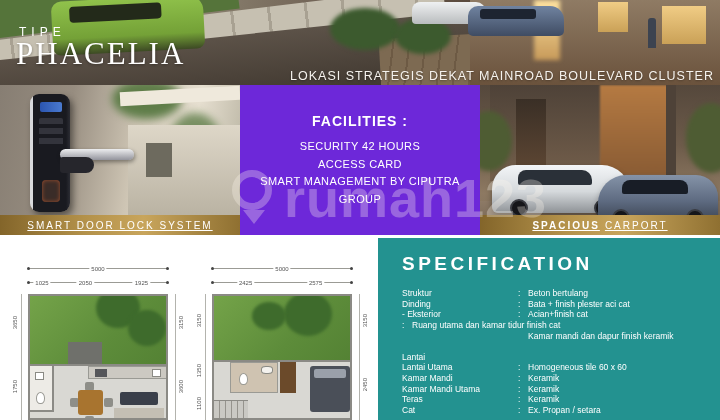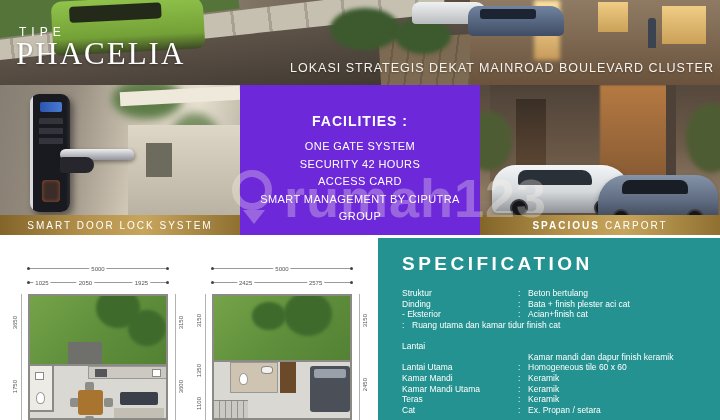--- a/index.html
+++ b/index.html
@@ -29,21 +29,21 @@
     background:linear-gradient(180deg,#90c24b 0%,#74a137 70%,#3d4a24 100%); border-radius:10px 16px 8px 8px; }
   .bn-greencar-win { position:absolute; left:18px; top:6px; width:92px; height:16px; background:#232a1a; border-radius:4px; }
   .bn-whitecar { position:absolute; left:412px; top:2px; width:74px; height:22px; background:linear-gradient(180deg,#eff1f2,#b9bcbe); border-radius:8px 10px 4px 4px; }
   .bn-bluecar { position:absolute; left:468px; top:6px; width:96px; height:30px; background:linear-gradient(180deg,#7083a0,#3f4c63); border-radius:10px 14px 5px 5px; }
   .bn-bluecar-win { position:absolute; left:12px; top:3px; width:56px; height:10px; background:#1d2431; border-radius:3px; }
   .bn-person { position:absolute; left:648px; top:18px; width:8px; height:30px; background:#3c4350; border-radius:3px 3px 0 0; }
 
   .bn-tipe { position:absolute; left:19px; top:25px; color:#fff; font-size:12px; letter-spacing:5px; z-index:3; }
   .bn-title { position:absolute; left:16px; top:36px; color:#fff; font-family:"Liberation Serif", serif;
     font-size:31px; letter-spacing:2px; z-index:3; text-shadow:0 1px 3px rgba(0,0,0,.35); }
-  .bn-tagline { position:absolute; left:290px; top:61px; width:424px; text-align:center; color:#f6f3ee;
+  .bn-tagline { position:absolute; left:290px; top:69px; width:424px; text-align:center; color:#f6f3ee;
     font-size:12.5px; letter-spacing:1px; z-index:3; text-shadow:0 1px 2px rgba(0,0,0,.3); }
 
   
   .panel { position:absolute; top:85px; width:240px; height:150px; overflow:hidden; }
 
   .lock-panel { left:0; background:linear-gradient(100deg,#877e73 0%,#978d80 28%,#cec5b4 55%,#e6dfd0 76%,#b4af9d 100%); }
   .lk-palm { position:absolute; border-radius:50%; background:#5f7d49; filter:blur(4px); }
   .lk-p1 { left:112px; top:-6px; width:70px; height:40px; }
   .lk-p2 { left:168px; top:28px; width:54px; height:64px; opacity:.8; }
   .lk-roof { position:absolute; left:120px; top:4px; width:120px; height:14px; background:#efe9dc; transform:rotate(-3deg); }
@@ -75,21 +75,21 @@
   .cp-car-white { position:absolute; left:12px; top:80px; width:138px; height:48px; border-radius:24px 28px 6px 6px;
     background:linear-gradient(180deg,#f3f5f7 0%,#d5d9dc 55%,#8e9296 100%); box-shadow:0 4px 6px rgba(0,0,0,.35); }
   .cp-car-white .win { position:absolute; left:26px; top:5px; width:74px; height:15px; background:#2a3038; border-radius:8px 10px 2px 2px; }
   .cp-car-blue { position:absolute; left:118px; top:90px; width:120px; height:48px; border-radius:28px 22px 6px 6px;
     background:linear-gradient(180deg,#8593a8 0%,#5d6a80 55%,#39414f 100%); box-shadow:0 4px 6px rgba(0,0,0,.35); }
   .cp-car-blue .win { position:absolute; left:24px; top:5px; width:66px; height:14px; background:#181d26; border-radius:8px 8px 2px 2px; }
   .wheel { position:absolute; bottom:-4px; width:18px; height:18px; border-radius:50%; background:#15161a; border:2px solid #3a3c42; }
 
   .caption-bar { position:absolute; left:0; bottom:0; width:240px; height:20px; z-index:4;
     background:linear-gradient(90deg,#83652a 0%,#b3914a 35%,#c8a55c 60%,#8f7031 100%);
-    display:flex; align-items:center; justify-content:center; color:#fff; font-size:10px; letter-spacing:2px; }
+    display:flex; align-items:center; justify-content:center; color:#fff; font-size:10px; letter-spacing:2px;text-decoration:underline; }
   .cap-bold { font-weight:bold; margin-right:5px; }
 
   
   .watermark { position:absolute; left:232px; top:160px; width:482px; height:76px; z-index:5;
     display:flex; align-items:center; pointer-events:none; color:rgba(255,250,240,.30); }
   .wm-pin { position:relative; width:44px; height:56px; margin-right:8px; flex:none; }
   .wm-pin-head { position:absolute; left:0; top:0; width:40px; height:40px; border-radius:50%; border:7px solid rgba(255,250,240,.30); }
   .wm-pin-tail { position:absolute; left:11px; top:40px; width:0; height:0;
     border-left:11px solid transparent; border-right:11px solid transparent; border-top:14px solid rgba(255,250,240,.30); }
   .wm-text { font-size:54px; font-weight:bold; letter-spacing:1px; line-height:1; }
@@ -189,21 +189,20 @@
     </div>
     <div class="lock-handle"></div>
     <div class="lock-grip"></div>
     <div class="caption-bar">
       <span>SMART DOOR LOCK SYSTEM</span>
     </div>
   </section>
 
   <section class="panel facilities">
     <div class="fac-title">FACILITIES :</div>
-    <div class="fac-item">ONE GATE SYSTEM</div>
     <div class="fac-item">SECURITY 42 HOURS</div>
     <div class="fac-item">ACCESS CARD</div>
     <div class="fac-item">SMART MANAGEMENT BY CIPUTRA GROUP</div>
   </section>
 
   <section class="panel carport-panel">
     <div class="cp-wall"></div>
     <div class="cp-door"></div>
     <div class="cp-glow"></div>
     <div class="cp-pillar"></div>
@@ -322,30 +321,30 @@
     </div>
     <div class="spec-row">
       <span class="spec-label">- Eksterior</span>
       <span class="spec-colon">:</span>
       <span class="spec-value">Acian+finish cat</span>
     </div>
     <div class="spec-row">
       <span class="spec-colon">:</span>
       <span class="spec-value">Ruang utama dan kamar tidur finish cat</span>
     </div>
+    <div class="spec-row no-colon">
+      <span class="spec-label"></span>
+      <span class="spec-colon"></span>
+      <span class="spec-value">Kamar mandi dan dapur finish keramik</span>
+    </div>
     <div class="spec-row no-colon row-gap">
       <span class="spec-label">Lantai</span>
       <span class="spec-colon"></span>
       <span class="spec-value"></span>
     </div>
-    <div class="spec-row no-colon">
-      <span class="spec-label"></span>
-      <span class="spec-colon"></span>
-      <span class="spec-value">Kamar mandi dan dapur finish keramik</span>
-    </div>
     <div class="spec-row">
       <span class="spec-label">Lantai Utama</span>
       <span class="spec-colon">:</span>
       <span class="spec-value">Homogeneous tile 60 x 60</span>
     </div>
     <div class="spec-row">
       <span class="spec-label">Kamar Mandi</span>
       <span class="spec-colon">:</span>
       <span class="spec-value">Keramik</span>
     </div>

